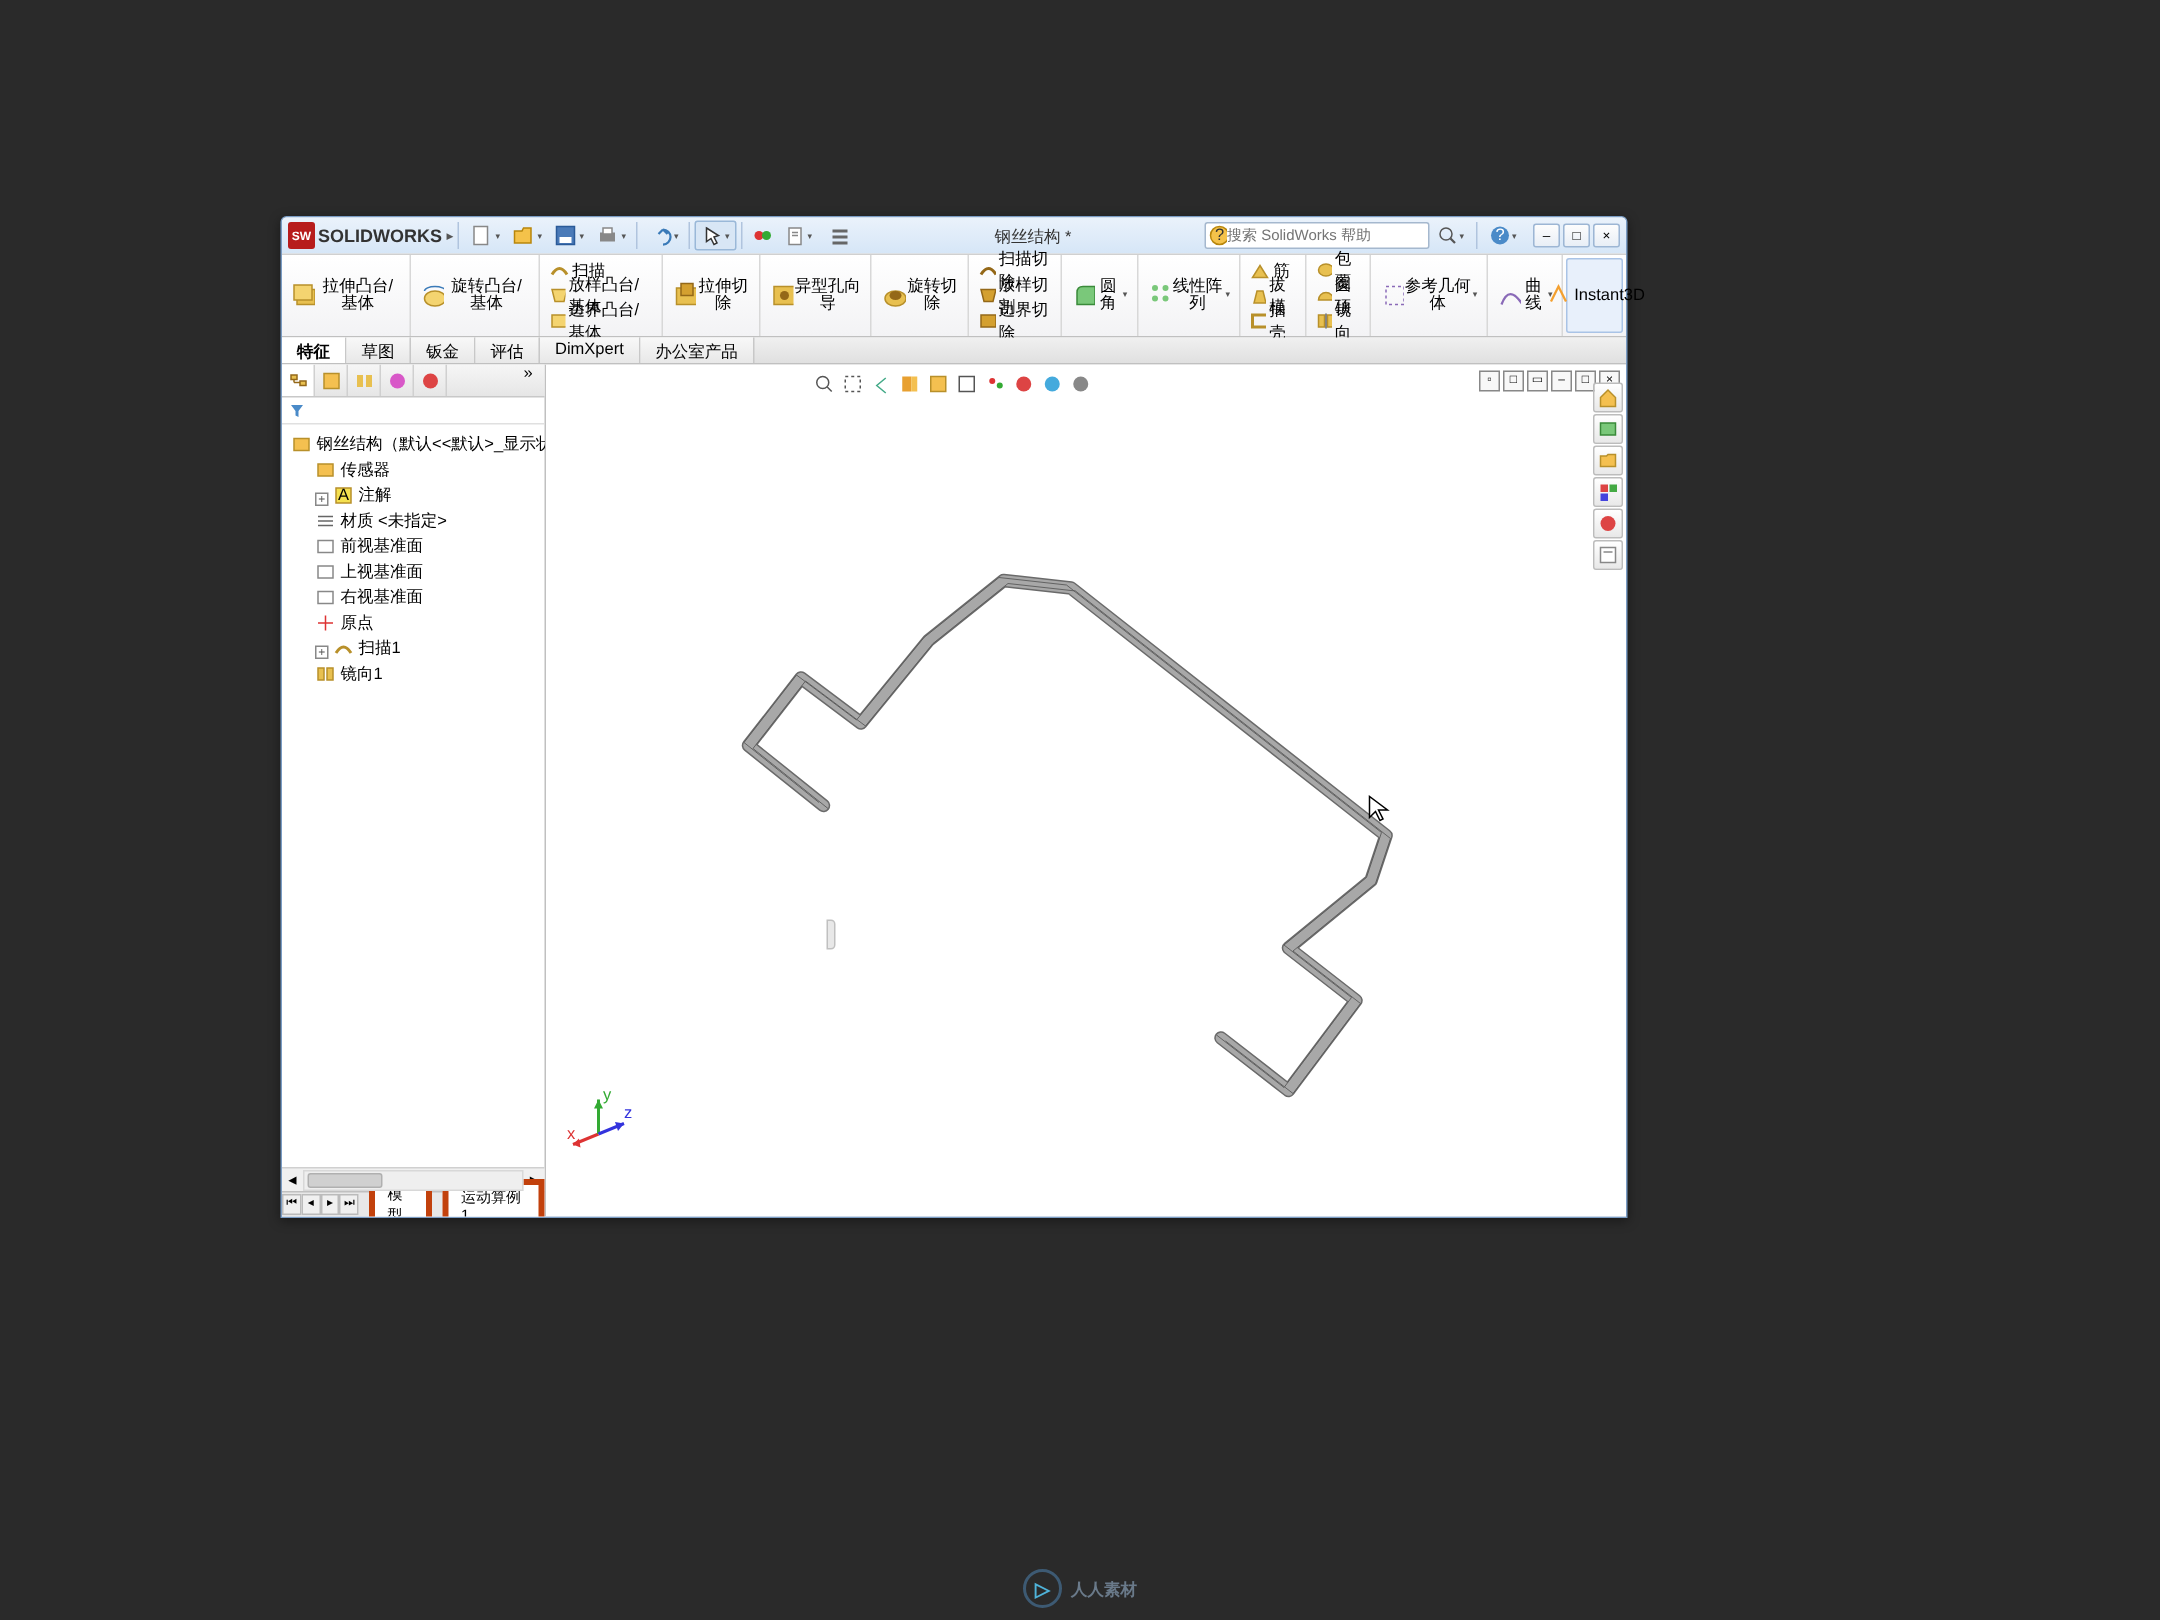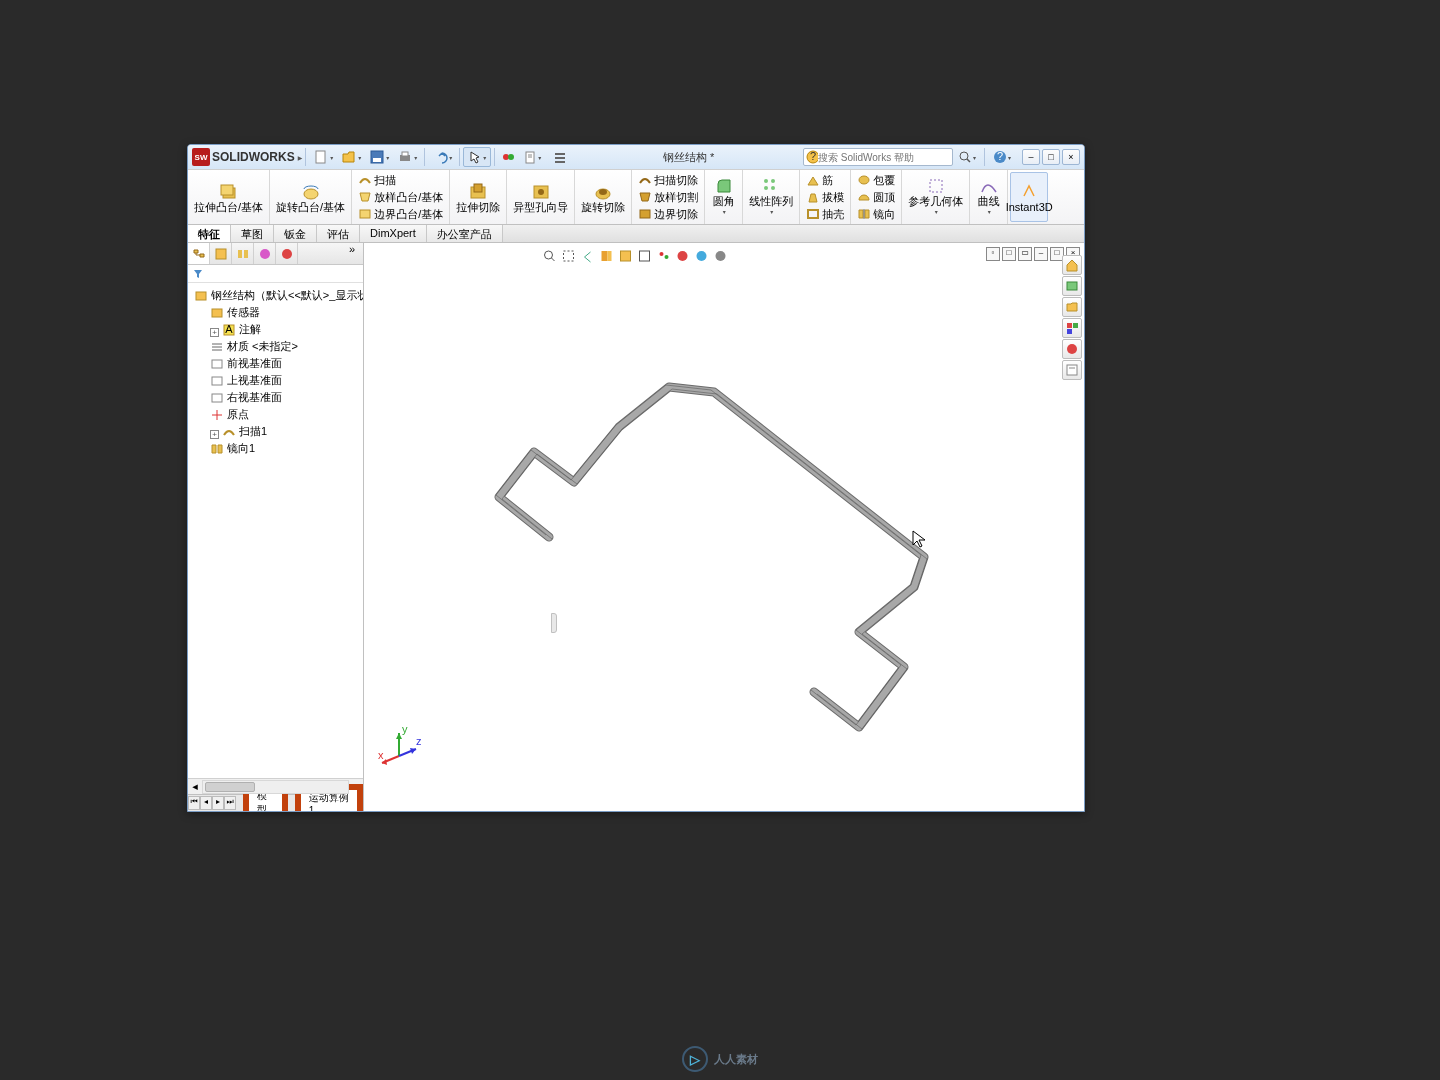--- a/index.html
+++ b/index.html
@@ -14,21 +14,21 @@
 .tb-btn.dd{width:28px;}
 .tb-arrow{font-size:6px;color:#555;margin-left:1px;}
 .doc-title{flex:1;text-align:center;color:#333;}
 .search-box{width:150px;height:18px;border:1px solid #a5b8ce;background:#fff;border-radius:2px;display:flex;align-items:center;padding:0 2px;}
 .search-box input{border:none;outline:none;flex:1;font-size:10px;color:#888;}
 .win-controls{display:flex;gap:2px;margin-left:6px;}
 .win-btn{width:18px;height:16px;border:1px solid #9db6d4;background:linear-gradient(#fdfdfd,#e8eef6);border-radius:2px;display:flex;align-items:center;justify-content:center;font-size:9px;cursor:pointer;}
 .ribbon{height:56px;background:linear-gradient(#fff,#f3f3f5);border-top:1px solid #d0d0d0;border-bottom:1px solid #c0c0c0;display:flex;}
 .rgroup{display:flex;flex-direction:column;align-items:center;justify-content:center;padding:2px 4px;border-right:1px solid #d8d8d8;}
 .rgroup.big{min-width:38px;}
-.rbtn{display:flex;flex-direction:column;align-items:center;justify-content:center;text-align:center;font-size:10px;line-height:11px;cursor:pointer;padding:1px 2px;}
+.rbtn{display:flex;align-items:center;justify-content:center;text-align:center;font-size:10px;line-height:11px;cursor:pointer;padding:1px 2px;}
 .rbtn .ico{width:20px;height:20px;}
 .rrow{display:flex;flex-direction:column;justify-content:flex-start;gap:0;}
 .rrow .rsmall{display:flex;align-items:center;gap:2px;font-size:10px;cursor:pointer;padding:1px 2px;height:17px;}
 .rsmall .ico{width:14px;height:14px;}
 .instant3d{width:28px;background:#e8f0fb;border:1px solid #a9c3e6;border-radius:2px;margin:2px;}
 .tabbar{height:18px;background:linear-gradient(#f0f0f0,#e0e0e0);display:flex;border-bottom:1px solid #c0c0c0;}
 .tab{padding:2px 10px;border-right:1px solid #c8c8c8;cursor:pointer;font-size:11px;background:linear-gradient(#f8f8f8,#e8e8e8);}
 .tab.active{background:#fff;font-weight:bold;}
 .midtoolbar{position:absolute;top:104px;left:50%;transform:translateX(-50%);display:flex;gap:3px;align-items:center;z-index:5;}
 .midtoolbar .mb{width:16px;height:16px;cursor:pointer;}
@@ -44,21 +44,21 @@
 .tree-item{display:flex;align-items:flex-end;gap:3px;padding:1px 0 1px 4px;cursor:pointer;white-space:nowrap;}
 .tree-item.child{padding-left:20px;}
 .tree-item.child2{padding-left:20px;}
 .exp{width:9px;height:9px;border:1px solid #888;font-size:8px;line-height:7px;text-align:center;color:#555;}
 .tico{width:14px;height:14px;flex-shrink:0;}
 .scroll-h{height:16px;background:#f0f0f0;border-top:1px solid #d0d0d0;display:flex;align-items:center;}
 .scroll-h .track{flex:1;height:14px;background:#efefef;border:1px solid #d8d8d8;position:relative;}
 .scroll-h .thumb{position:absolute;left:2px;top:1px;width:50px;height:10px;background:#d0d0d0;border:1px solid #b0b0b0;border-radius:2px;}
 .bottom-tabs{height:17px;background:#e8e8e8;display:flex;align-items:center;border-top:1px solid #c0c0c0;}
 .bt-nav{width:14px;height:14px;border:1px solid #bbb;background:#f0f0f0;font-size:8px;text-align:center;cursor:pointer;}
-.bt-tab{padding:1px 8px;border:6px solid #c2410c;background:#fff;margin-left:7px;font-size:10px;cursor:pointer;}
+.bt-tab{padding:1px 8px;border:4px solid #c2410c;background:#fff;margin-left:7px;font-size:10px;cursor:pointer;}
 .viewport{flex:1;background:#fff;position:relative;}
 .viewport svg.model{position:absolute;left:0;top:0;width:100%;height:100%;}
 .triad{position:absolute;left:10px;bottom:40px;}
 .vp-corner{position:absolute;top:4px;right:4px;display:flex;gap:2px;}
 .vp-corner .cb{width:14px;height:14px;border:1px solid #888;background:#f8f8f8;cursor:pointer;font-size:8px;text-align:center;}
 .right-rail{position:absolute;right:2px;top:110px;display:flex;flex-direction:column;gap:1px;z-index:6;}
 .right-rail .rr{width:20px;height:20px;background:linear-gradient(#fff,#e8e8e8);border:1px solid #bcbcbc;border-radius:2px;cursor:pointer;display:flex;align-items:center;justify-content:center;}
 .statusbar{height:18px;background:linear-gradient(#f4f4f4,#e4e4e4);border-top:1px solid #c0c0c0;display:flex;align-items:center;padding:0 6px;font-size:11px;color:#333;}
 .statusbar .flex{flex:1;}
 .watermark{position:absolute;left:50%;bottom:8px;transform:translateX(-50%);display:flex;align-items:center;gap:6px;color:#6a7a8a;font-size:22px;font-weight:bold;}

